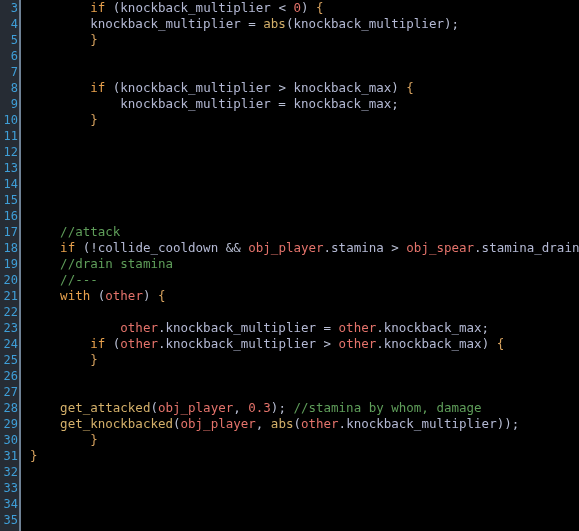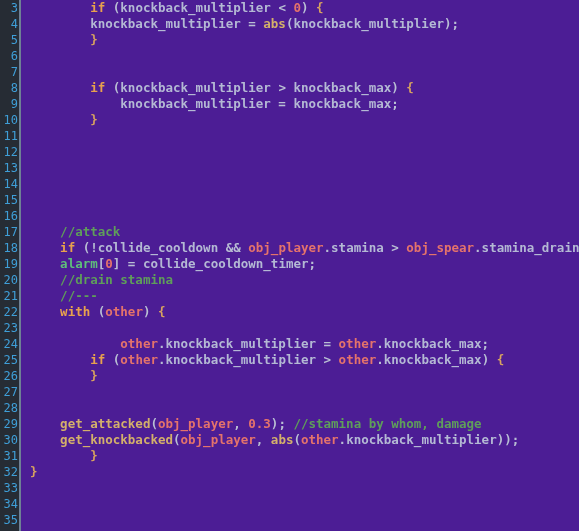--- a/index.html
+++ b/index.html
@@ -42,24 +42,23 @@
     position: absolute;
     top: 0;
     right: 0;
     width: 2px;
     height: 100%;
     background: #6e8195;
   }
   
   #code {
     flex: 1 1 auto;
-    background: #4c1d95;
+    background: #000000;
     position: relative;
     overflow: hidden;
-    font-weight: bold;
   }
   .code-line {
     height: 16px;
     line-height: 16px;
     white-space: pre;
     padding-left: 9px;
     color: #b9bfd4;
     box-sizing: border-box;
   }
   
@@ -128,21 +127,20 @@
         <div class="code-line"><span>            </span><span class="id">knockback_multiplier</span><span class="op"> = </span><span class="id">knockback_max</span><span class="op">;</span></div>
         <div class="code-line"><span>        </span><span class="punc">}</span></div>
         <div class="code-line">&nbsp;</div>
         <div class="code-line">&nbsp;</div>
         <div class="code-line">&nbsp;</div>
         <div class="code-line">&nbsp;</div>
         <div class="code-line">&nbsp;</div>
         <div class="code-line">&nbsp;</div>
         <div class="code-line"><span>    </span><span class="cmt">//attack</span></div>
         <div class="code-line"><span>    </span><span class="kw">if</span><span class="op"> (!</span><span class="id">collide_cooldown</span><span class="op"> &amp;&amp; </span><span class="obj">obj_player</span><span class="op">.</span><span class="id">stamina</span><span class="op"> &gt; </span><span class="obj">obj_spear</span><span class="op">.</span><span class="id">stamina_drain</span></div>
-        <div class="code-line"><span>    </span><span class="bi">alarm</span><span class="op">[</span><span class="num">0</span><span class="op">] = </span><span class="id">collide_cooldown_timer</span><span class="op">;</span></div>
         <div class="code-line"><span>    </span><span class="cmt">//drain stamina</span></div>
         <div class="code-line"><span>    </span><span class="cmt">//---</span></div>
         <div class="code-line"><span>    </span><span class="kw">with</span><span class="op"> (</span><span class="obj">other</span><span class="op">)</span><span class="punc"> {</span></div>
         <div class="code-line">&nbsp;</div>
         <div class="code-line"><span>            </span><span class="obj">other</span><span class="op">.</span><span class="id">knockback_multiplier</span><span class="op"> = </span><span class="obj">other</span><span class="op">.</span><span class="id">knockback_max</span><span class="op">;</span></div>
         <div class="code-line"><span>        </span><span class="kw">if</span><span class="op"> (</span><span class="obj">other</span><span class="op">.</span><span class="id">knockback_multiplier</span><span class="op"> &gt; </span><span class="obj">other</span><span class="op">.</span><span class="id">knockback_max</span><span class="op">)</span><span class="punc"> {</span></div>
         <div class="code-line"><span>        </span><span class="punc">}</span></div>
         <div class="code-line">&nbsp;</div>
         <div class="code-line">&nbsp;</div>
         <div class="code-line"><span>    </span><span class="fn">get_attacked</span><span class="op">(</span><span class="obj">obj_player</span><span class="op">, </span><span class="num">0.3</span><span class="op">); </span><span class="cmt">//stamina by whom, damage</span></div>

